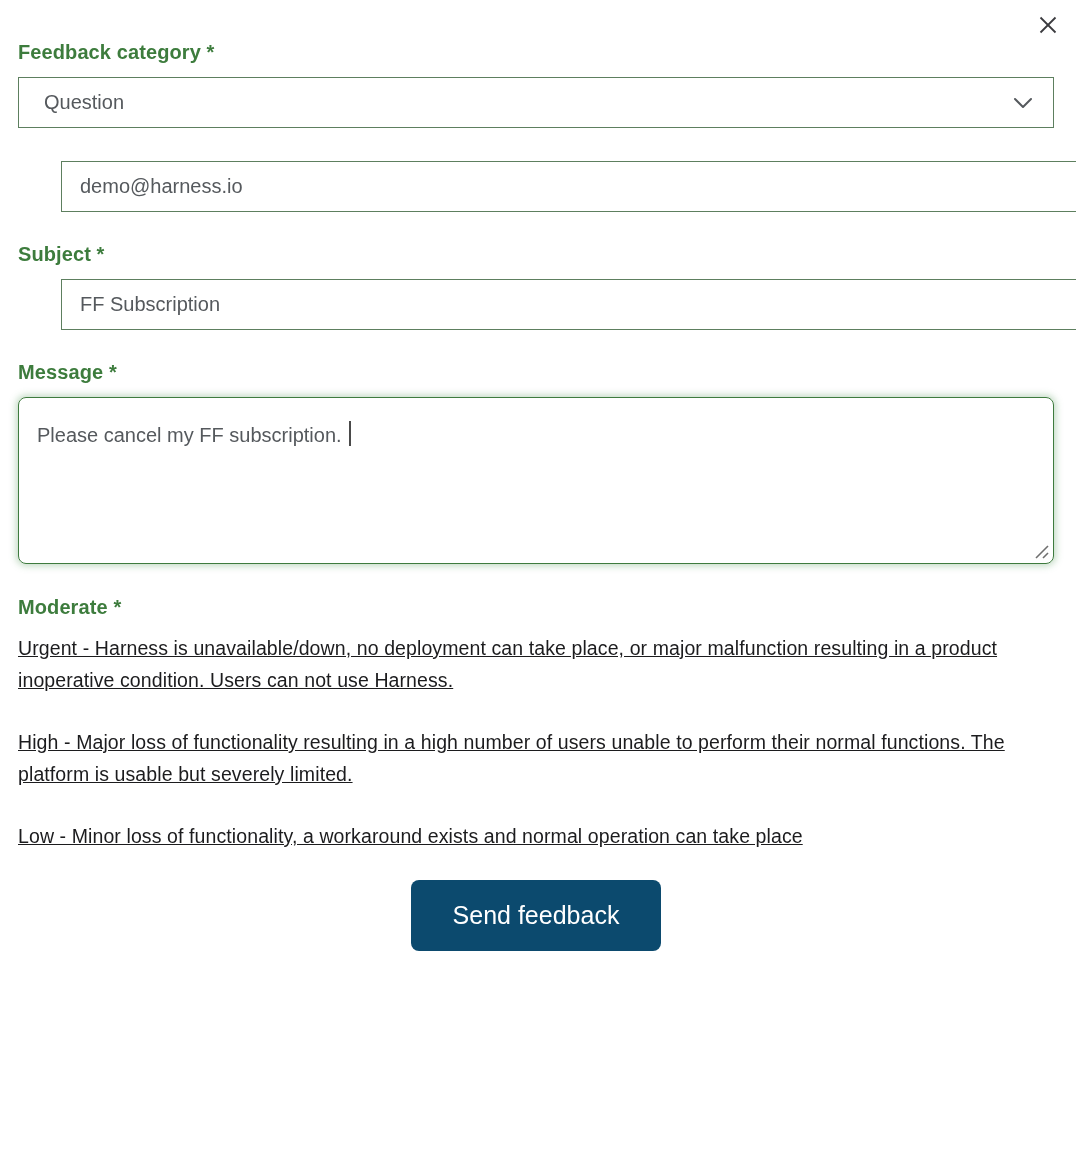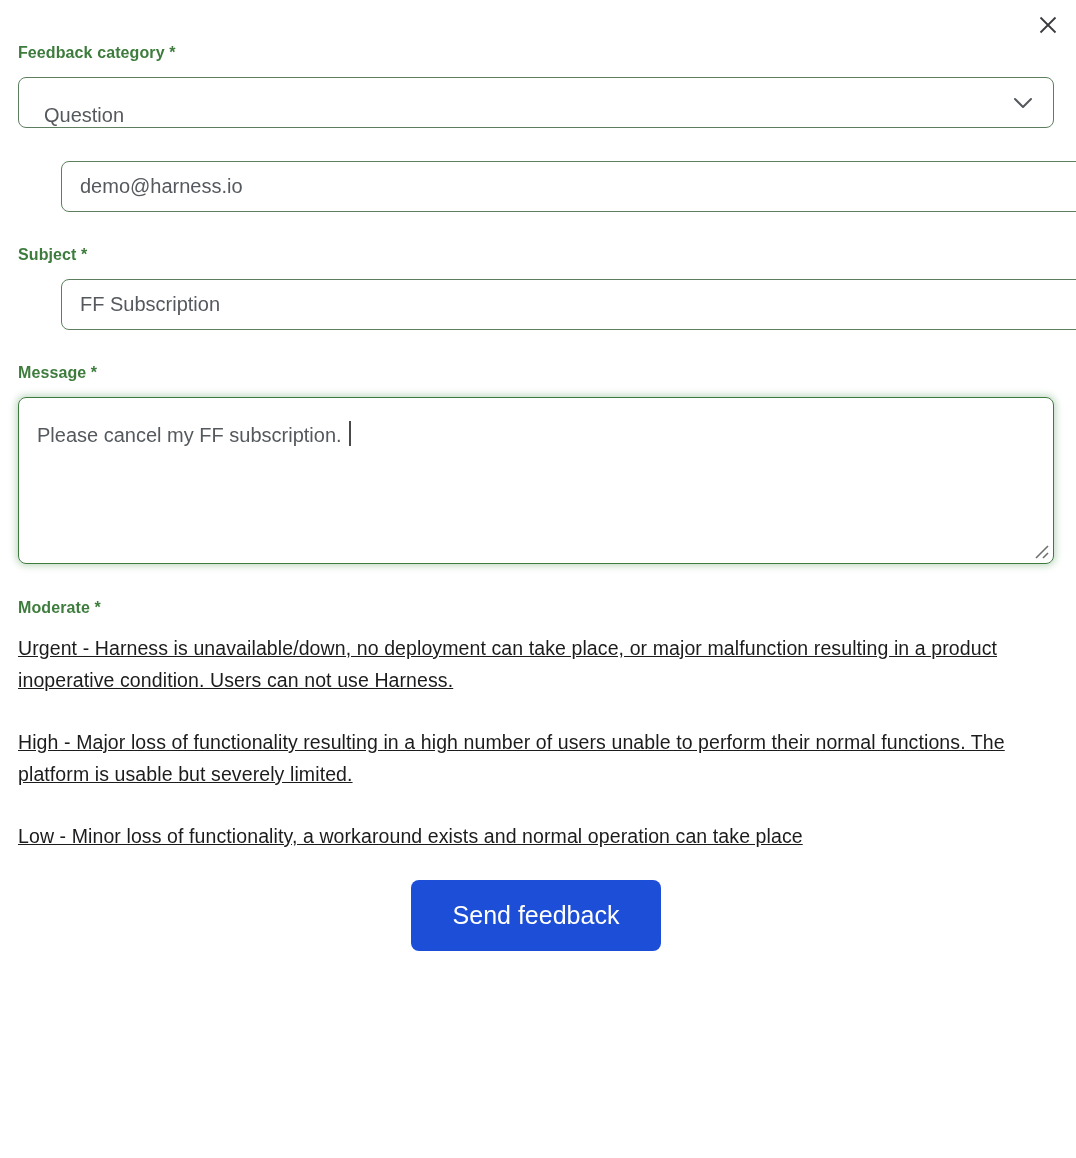--- a/index.html
+++ b/index.html
@@ -26,36 +26,36 @@
     background: transparent;
     border: none;
     padding: 3px;
     cursor: pointer;
     display: flex;
     align-items: center;
     justify-content: center;
   }
   .field-label {
     display: block;
-    font-size: 16px;
+    font-size: 20px;
     font-weight: bold;
     color: #3d7c3d;
     line-height: 19px;
     margin: 0 0 15px 0;
     letter-spacing: 0.1px;
   }
   .control {
     position: relative;
     width: 100%;
     height: 51px;
     border: 1px solid #5d7f5f;
-    border-radius: 8px;
+    border-radius: 0;
     background: #ffffff;
     display: flex;
-    align-items: flex-end;
+    align-items: center;
     margin-bottom: 33px;
     color: #55595d;
     font-size: 20px;
   }
   .select-box { padding: 0 52px 0 25px; cursor: default; }
   .select-box .chevron {
     position: absolute;
     right: 20px;
     top: 50%;
     margin-top: -7px;
@@ -106,21 +106,21 @@
     line-height: 32px;
     color: #1c1c1e;
     letter-spacing: 0.1px;
     text-decoration: underline;
   }
   .submit-btn {
     display: block;
     margin: 28px auto 0 auto;
     width: 250px;
     height: 71px;
-    background: #1d4ed8;
+    background: #0c4a6e;
     color: #ffffff;
     font-family: "Liberation Sans", sans-serif;
     font-size: 25px;
     border: none;
     border-radius: 8px;
     cursor: pointer;
   }
 </style>
 </head>
 <body>

